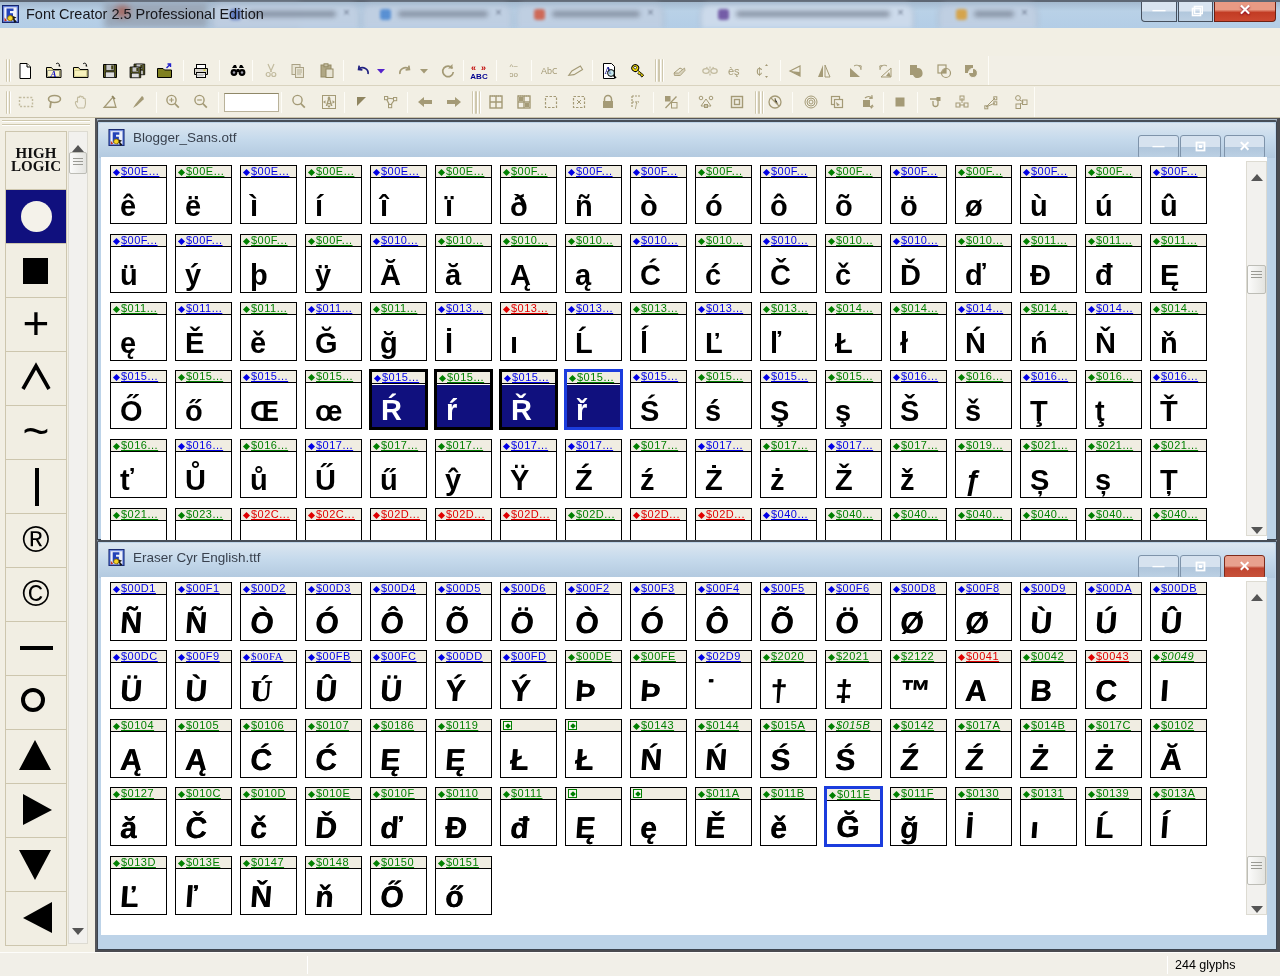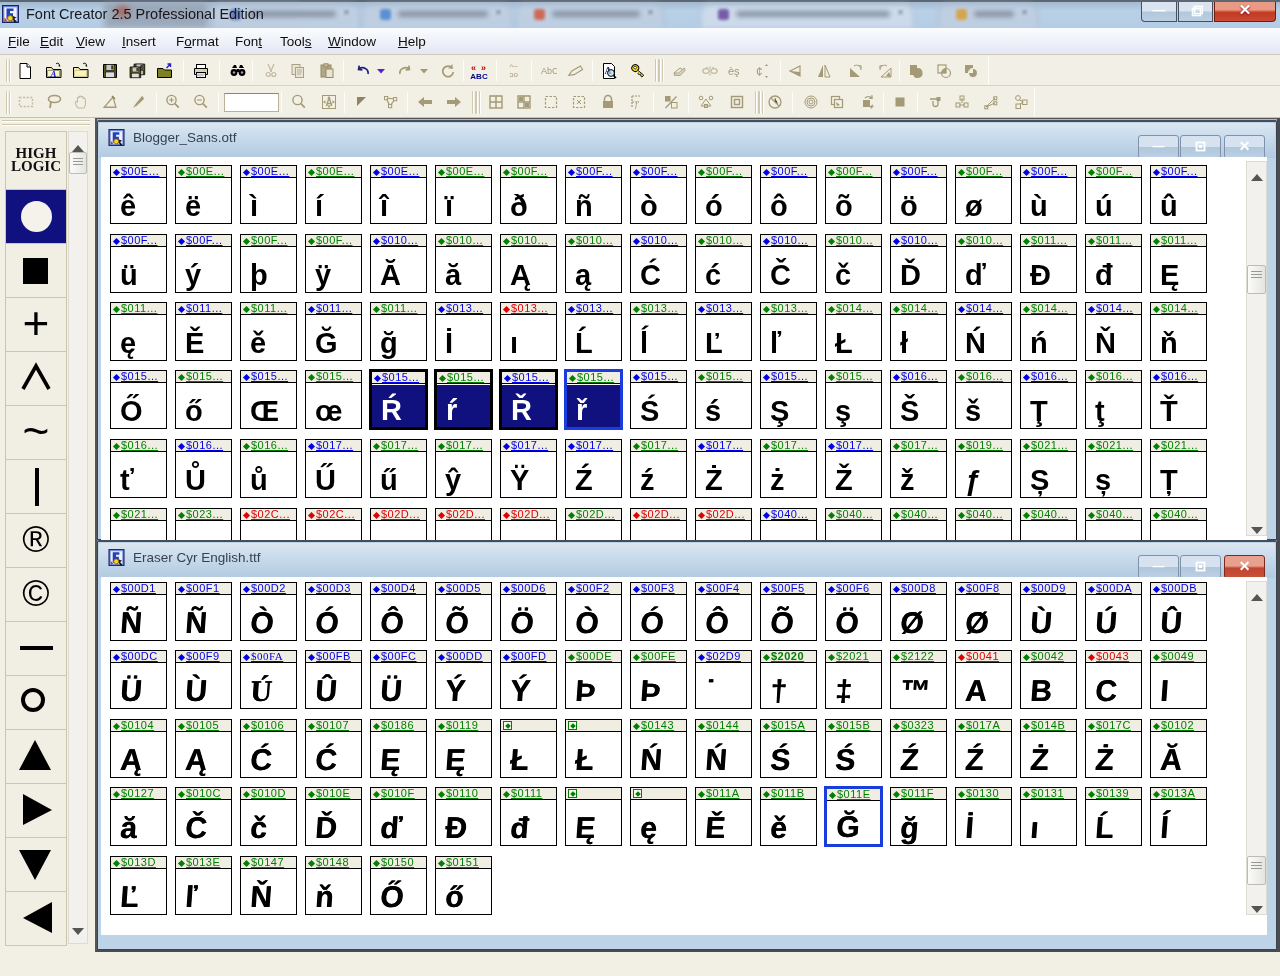--- a/index.html
+++ b/index.html
@@ -104,31 +104,20 @@
 <div class="capbtn" style="left:1178px;width:35px;background:linear-gradient(#d9e4f0 45%,#b2c8dd 55%,#bccfe2);">
         <div class="gl"><svg width="14" height="13" viewBox="0 0 14 13">
             <rect x="3.5" y="3.5" width="8" height="7" fill="none" stroke="#fff" stroke-width="1.6"></rect>
             <rect x="5.5" y="1.5" width="8" height="7" fill="none" stroke="#fff" stroke-width="1.6"></rect>
           </svg></div>
       </div>
 <div class="capbtn" style="left:1214px;width:62px;border-radius:0 0 4px 0;background:linear-gradient(#e89a84 40%,#c23c24 55%,#cc4830);border-color:#6e2012;">
         <div class="gl" style="font-size:15px;top:-1px;text-shadow:0 1px 2px #802;">✕</div>
       </div>
 </div>
-<div class="abs" id="menubar">
-<div class="mi" style="left:8px;"><u>F</u>ile</div>
-<div class="mi" style="left:40px;"><u>E</u>dit</div>
-<div class="mi" style="left:76px;"><u>V</u>iew</div>
-<div class="mi" style="left:122px;"><u>I</u>nsert</div>
-<div class="mi" style="left:176px;">F<u>o</u>rmat</div>
-<div class="mi" style="left:235px;">Fon<u>t</u></div>
-<div class="mi" style="left:280px;">Tool<u>s</u></div>
-<div class="mi" style="left:328px;"><u>W</u>indow</div>
-<div class="mi" style="left:398px;"><u>H</u>elp</div>
-</div>
 <div class="abs tbrow" id="tb1"></div>
 <div class="grip" style="left:6px;top:59px;height:23px;border-right:1px solid #fff;"></div>
 <div class="grip" style="left:9px;top:59px;height:23px;border-right:1px solid #fff;"></div>
 <div class="ic" style="left:16px;top:62px;width:18px;height:18px;">
       <svg width="18" height="18" viewBox="0 0 18 18">
         <path d="M4 1.5h7l3.5 3.5v11.5H4z" fill="#fff" stroke="#000"></path>
         <path d="M11 1.5v3.5h3.5" fill="#fffef0" stroke="#000"></path>
       </svg>
     </div>
 <div class="ic" style="left:45px;top:62px;width:18px;height:18px;">
@@ -1841,21 +1830,21 @@
           <div class="dot" style="background:#0000e6;"></div>
           <div class="lab" style="color:#0000e6;">$02D9</div>
         </div>
 <div class="cglyph">
           <span class="g2">˙</span>
         </div>
 </div>
 <div class="cell" style="left:659px;top:73px;">
 <div class="chead">
           <div class="dot" style="background:#008000;"></div>
-          <div class="lab" style="color:#008000;font-weight:bold;">$2020</div>
+          <div class="lab" style="color:#008000;">$2020</div>
         </div>
 <div class="cglyph">
           <span class="g2">†</span>
         </div>
 </div>
 <div class="cell" style="left:724px;top:73px;">
 <div class="chead">
           <div class="dot" style="background:#008000;"></div>
           <div class="lab" style="color:#008000;">$2021</div>
         </div>
@@ -1895,21 +1884,21 @@
           <div class="dot" style="background:#e00000;"></div>
           <div class="lab" style="color:#e00000;">$0043</div>
         </div>
 <div class="cglyph">
           <span class="g2">C</span>
         </div>
 </div>
 <div class="cell" style="left:1049px;top:73px;">
 <div class="chead">
           <div class="dot" style="background:#008000;"></div>
-          <div class="lab" style="color:#008000;">$0049</div>
+          <div class="lab" style="color:#008000;font-style:italic;">$0049</div>
         </div>
 <div class="cglyph">
           <span class="g2">I</span>
         </div>
 </div>
 <div class="cell" style="left:9px;top:142px;">
 <div class="chead">
           <div class="dot" style="background:#008000;"></div>
           <div class="lab" style="color:#008000;">$0104</div>
         </div>
@@ -2005,30 +1994,30 @@
           <div class="dot" style="background:#008000;"></div>
           <div class="lab" style="color:#008000;">$015A</div>
         </div>
 <div class="cglyph">
           <span class="g2">Ś</span>
         </div>
 </div>
 <div class="cell" style="left:724px;top:142px;">
 <div class="chead">
           <div class="dot" style="background:#008000;"></div>
-          <div class="lab" style="color:#008000;">$015B</div>
+          <div class="lab" style="color:#008000;font-style:italic;">$015B</div>
         </div>
 <div class="cglyph">
           <span class="g2">Ś</span>
         </div>
 </div>
 <div class="cell" style="left:789px;top:142px;">
 <div class="chead">
           <div class="dot" style="background:#008000;"></div>
-          <div class="lab" style="color:#008000;">$0323</div>
+          <div class="lab" style="color:#008000;">$0142</div>
         </div>
 <div class="cglyph">
           <span class="g2">Ź</span>
         </div>
 </div>
 <div class="cell" style="left:854px;top:142px;">
 <div class="chead">
           <div class="dot" style="background:#008000;"></div>
           <div class="lab" style="color:#008000;">$017A</div>
         </div>
@@ -2274,12 +2263,17 @@
 </div>
 </div>
 <div class="abs sbar" style="left:1246px;top:581px;width:21px;height:334px;"></div>
 <div class="abs" style="left:1250px;top:588px;"><svg width="14" height="9">
         <path d="M7 1l6 7H1z" fill="#555"></path>
       </svg></div>
 <div class="thumb" style="left:1247px;top:856px;width:19px;height:29px;"></div>
 <div class="abs" style="left:1250px;top:900px;"><svg width="14" height="9">
         <path d="M7 8L1 1h12z" fill="#555"></path>
       </svg></div>
+<div class="abs" id="status">
+<div class="abs" style="left:307px;top:3px;width:1px;height:18px;background:#d6d3c9;border-right:1px solid #fff;"></div>
+<div class="abs" style="left:1167px;top:3px;width:1px;height:18px;background:#d6d3c9;border-right:1px solid #fff;"></div>
+<div class="abs" style="left:1175px;top:5px;">244 glyphs</div>
+</div>
 </div>
 </body></html>

